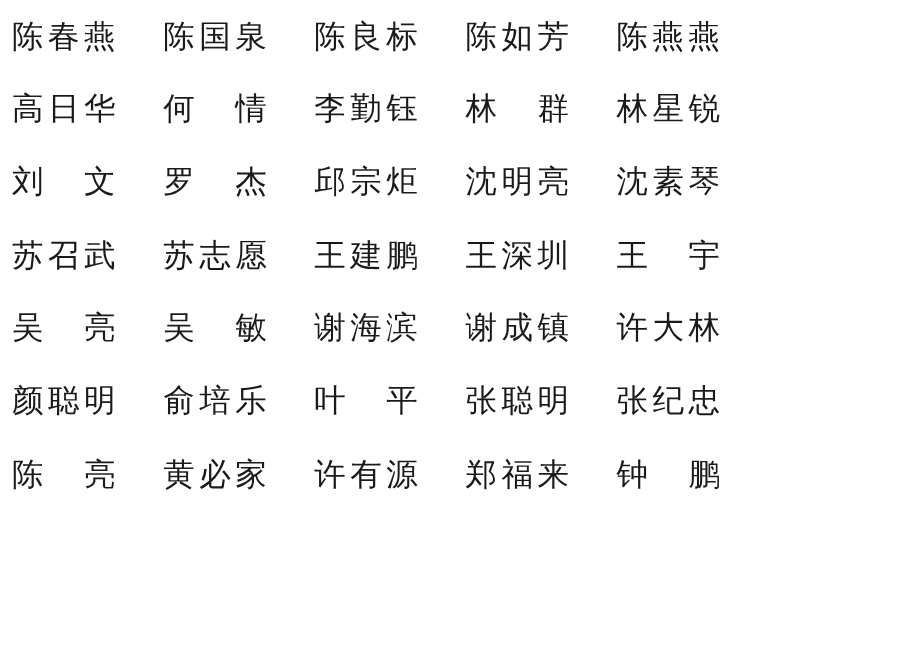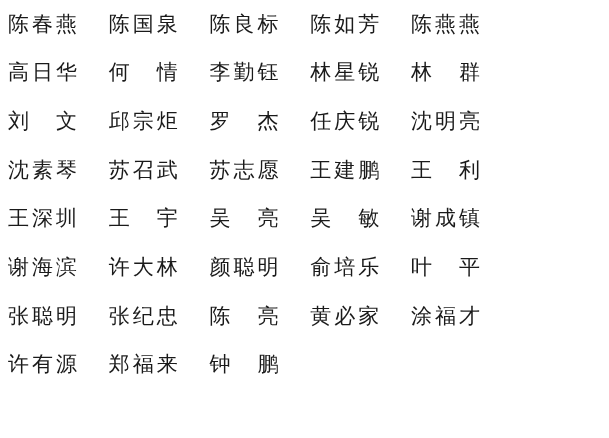--- a/index.html
+++ b/index.html
@@ -37,43 +37,40 @@
 
 <div class="name-grid" id="name-grid">
     <span class="name-cell">陈春燕</span>
     <span class="name-cell">陈国泉</span>
     <span class="name-cell">陈良标</span>
     <span class="name-cell">陈如芳</span>
     <span class="name-cell">陈燕燕</span>
     <span class="name-cell">高日华</span>
     <span class="name-cell">何　情</span>
     <span class="name-cell">李勤钰</span>
+    <span class="name-cell">林　群</span>
     <span class="name-cell">林星锐</span>
-    <span class="name-cell">林　群</span>
     <span class="name-cell">刘　文</span>
+    <span class="name-cell">罗　杰</span>
     <span class="name-cell">邱宗炬</span>
-    <span class="name-cell">罗　杰</span>
-    <span class="name-cell">任庆锐</span>
     <span class="name-cell">沈明亮</span>
     <span class="name-cell">沈素琴</span>
     <span class="name-cell">苏召武</span>
     <span class="name-cell">苏志愿</span>
     <span class="name-cell">王建鹏</span>
-    <span class="name-cell">王　利</span>
     <span class="name-cell">王深圳</span>
     <span class="name-cell">王　宇</span>
     <span class="name-cell">吴　亮</span>
     <span class="name-cell">吴　敏</span>
+    <span class="name-cell">谢海滨</span>
     <span class="name-cell">谢成镇</span>
-    <span class="name-cell">谢海滨</span>
     <span class="name-cell">许大林</span>
     <span class="name-cell">颜聪明</span>
     <span class="name-cell">俞培乐</span>
     <span class="name-cell">叶　平</span>
     <span class="name-cell">张聪明</span>
     <span class="name-cell">张纪忠</span>
     <span class="name-cell">陈　亮</span>
     <span class="name-cell">黄必家</span>
-    <span class="name-cell">涂福才</span>
     <span class="name-cell">许有源</span>
     <span class="name-cell">郑福来</span>
     <span class="name-cell">钟　鹏</span>
   </div>
 
 </body></html>

